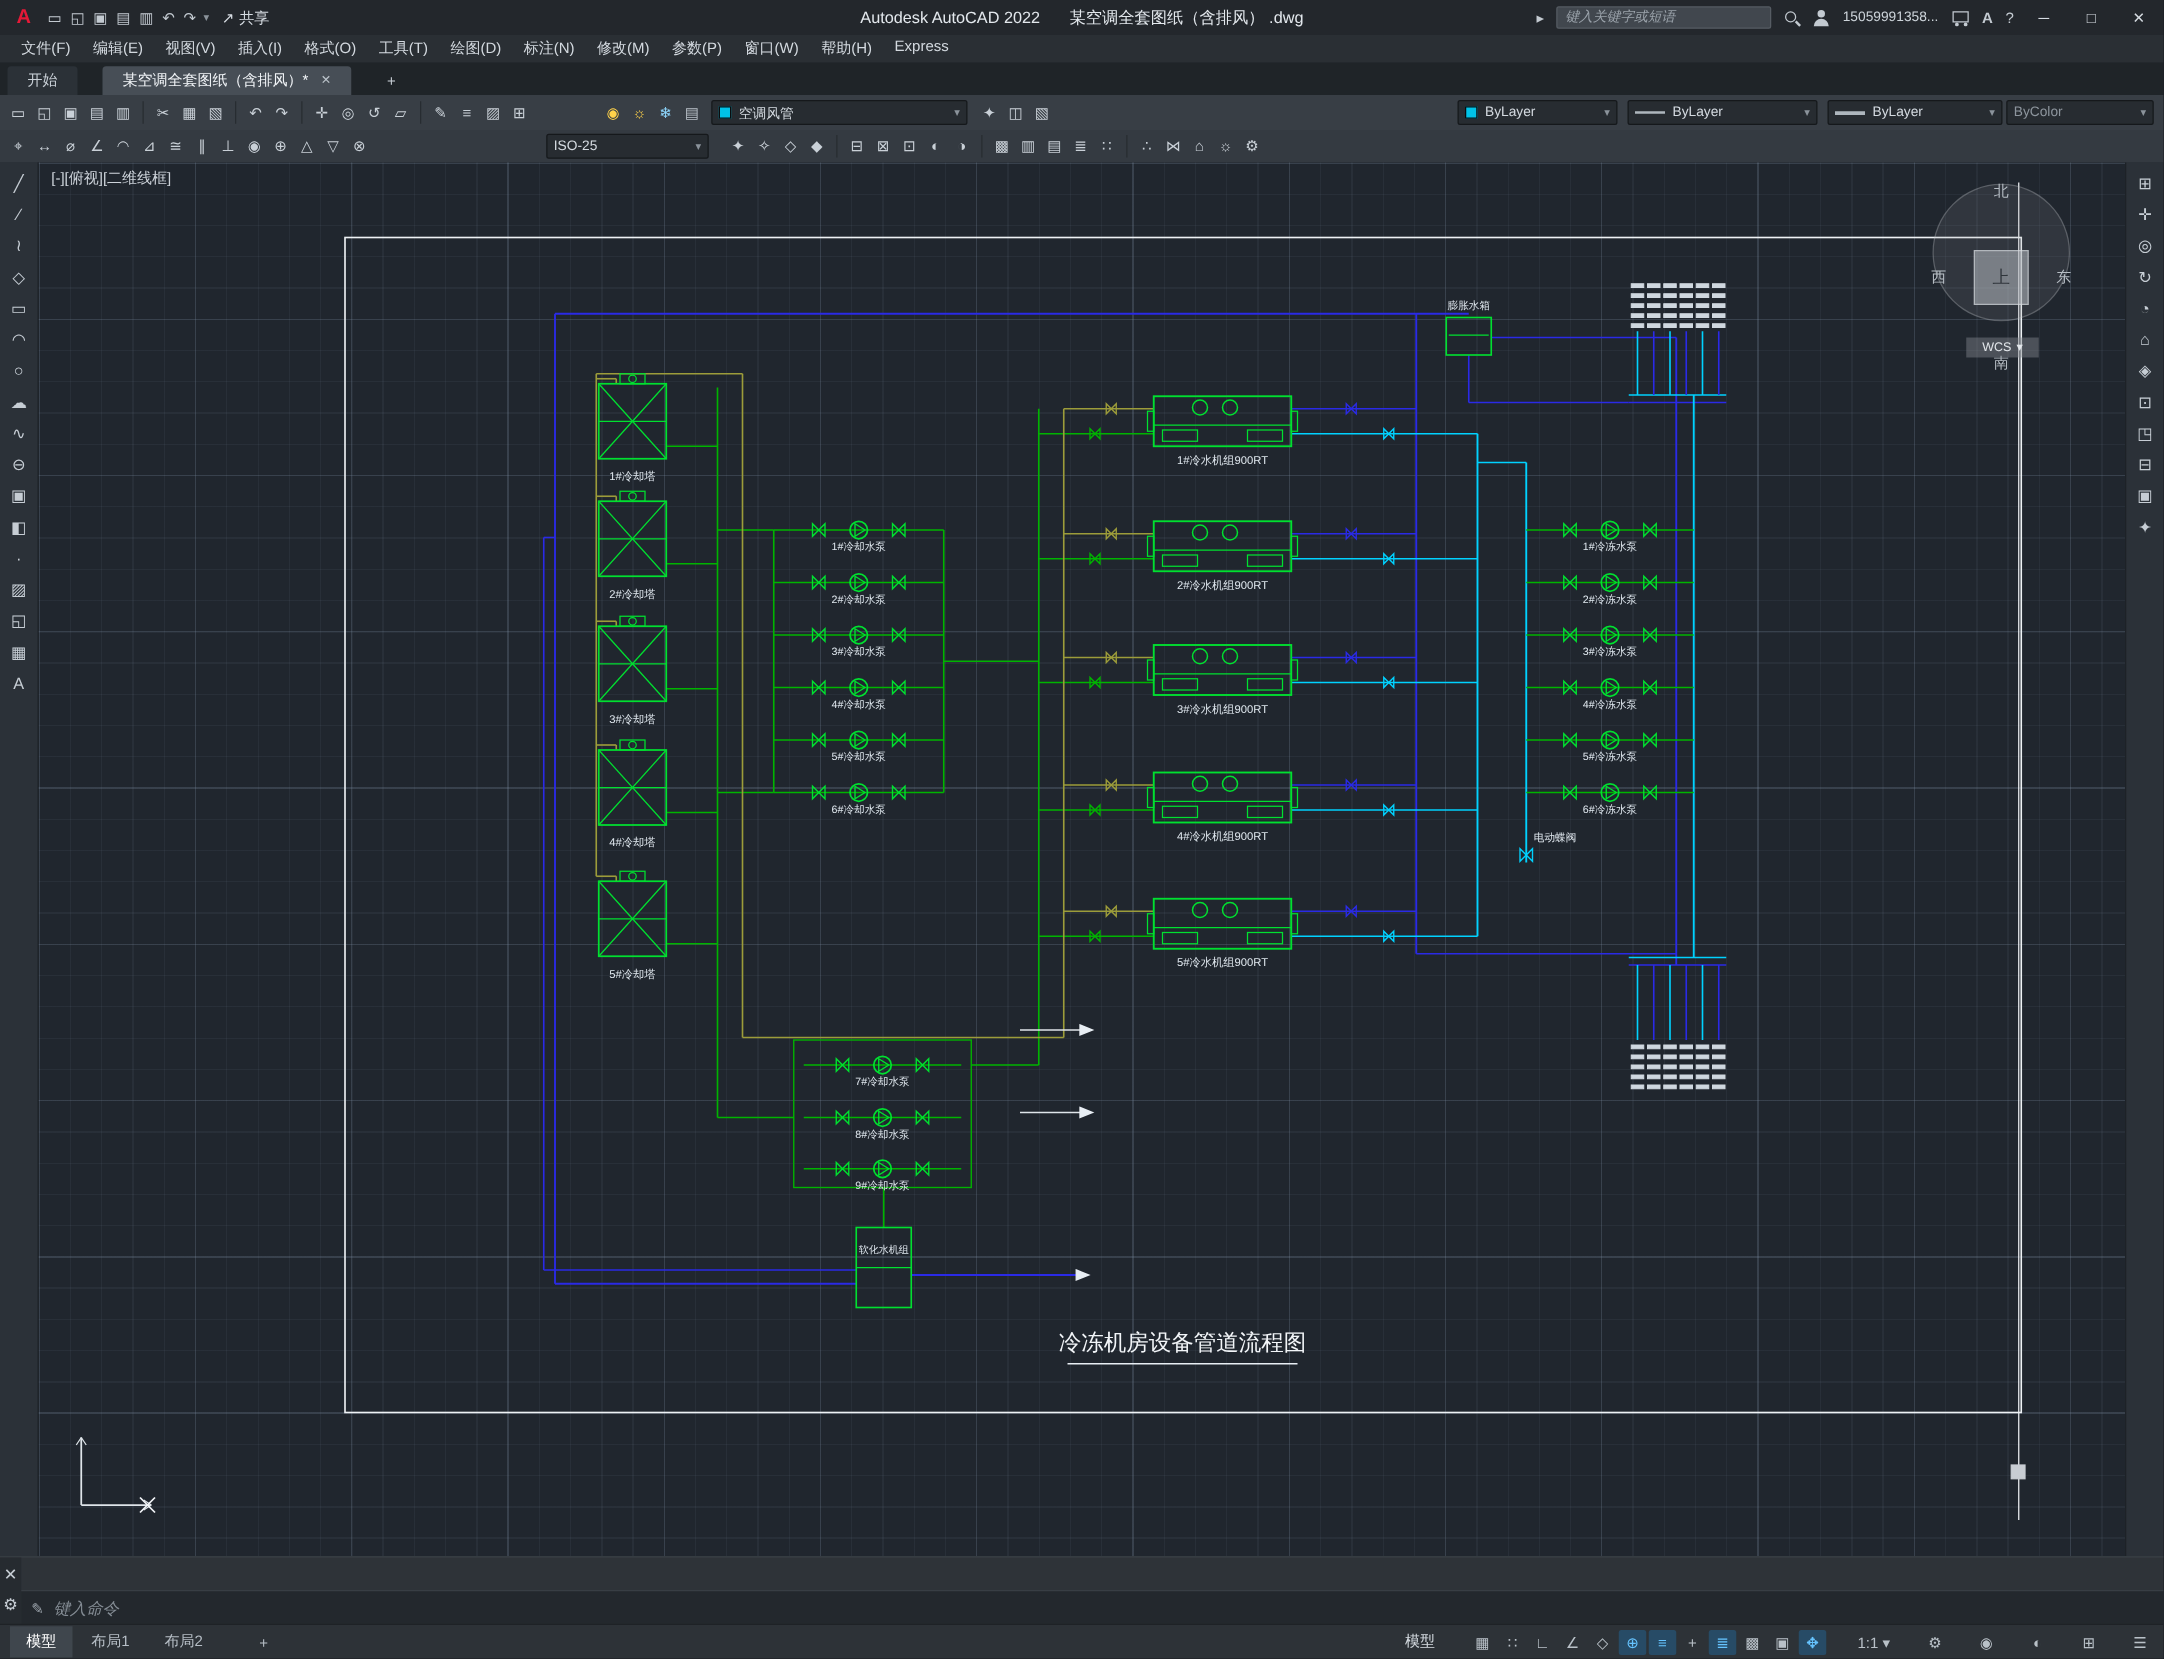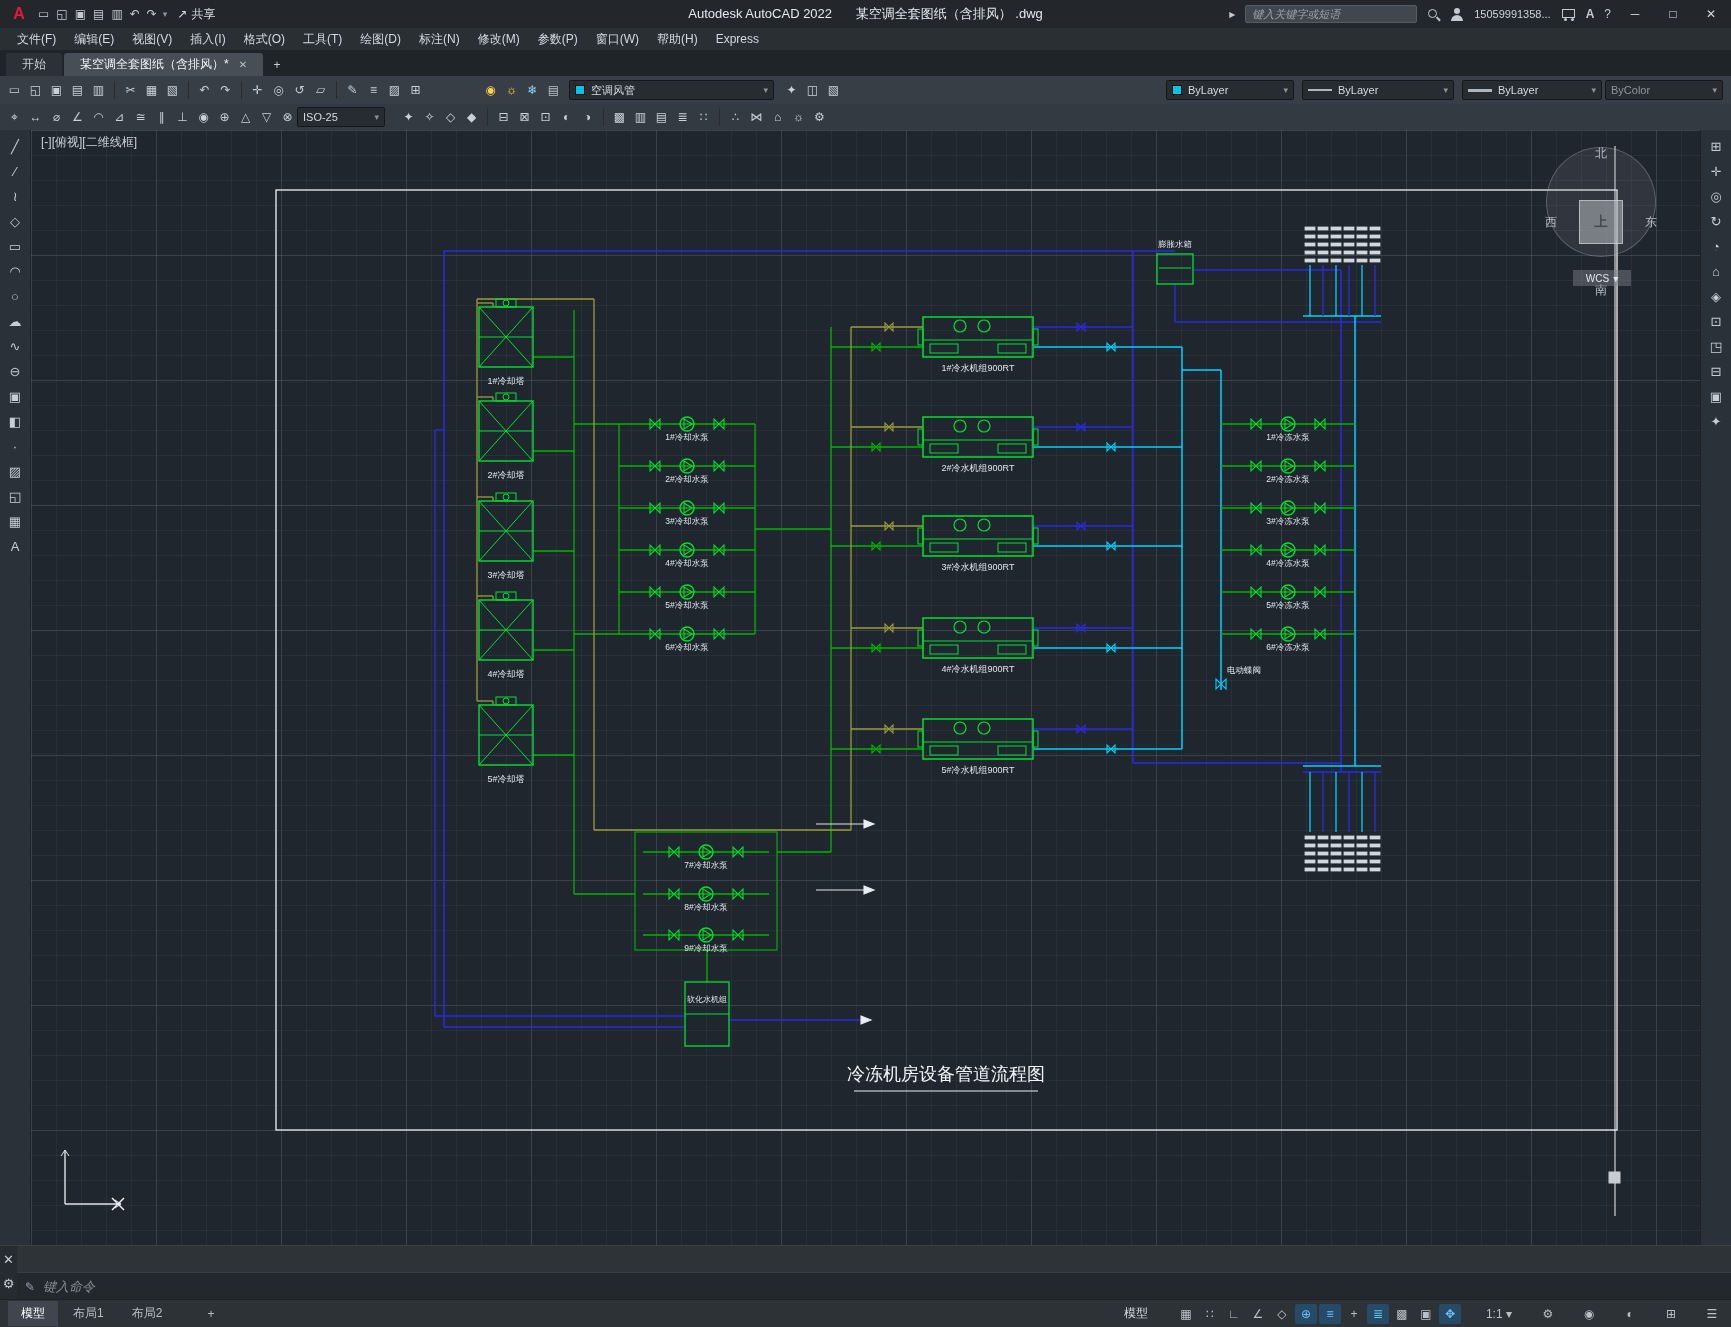--- a/index.html
+++ b/index.html
@@ -33,26 +33,26 @@
   .cart-icon{position:relative;width:15px;height:13px;display:inline-block;cursor:pointer;}
   .cart-icon::before{content:"";position:absolute;left:1px;top:1px;width:11px;height:7px;border:1.3px solid #c3cad1;}
   .cart-icon::after{content:"";position:absolute;left:3px;bottom:0;width:3px;height:3px;border-radius:50%;
           background:#c3cad1;box-shadow:7px 0 0 #c3cad1;}
   .uname{font-size:11px;color:#cdd4da;}
   .tbi{color:#c3cad1;cursor:pointer;}
   .winbtn{width:28px;text-align:center;color:#d6dce2;font-size:12px;cursor:pointer;}
 
   
   .menubar{position:absolute;top:28px;left:0;right:0;height:22px;background:#2a2f34;
-           display:flex;align-items:center;padding-left:8px;}
+           display:flex;padding-left:8px;}
   .menu-item{padding:2px 9px;color:#d3d9df;cursor:pointer;}
 
   
   .doctabs{position:absolute;top:50px;left:0;right:0;height:26px;background:#1f2428;
-           display:flex;align-items:flex-end;padding-left:6px;gap:2px;}
+           display:flex;align-items:flex-end;padding-left:6px;gap:20px;}
   .dtab{height:23px;display:flex;align-items:center;padding:0 16px;border-radius:3px 3px 0 0;
         background:#2b3137;color:#c8cfd6;cursor:pointer;}
   .dtab.active{background:#474e56;color:#f2f5f8;}
   .dtab .x{margin-left:10px;font-size:10px;color:#b9c1c8;}
   .addtab{height:23px;width:24px;display:flex;align-items:center;justify-content:center;
         color:#c8cfd6;cursor:pointer;}
 
   
   .ribbon{position:absolute;left:0;right:0;display:flex;align-items:center;padding:0 5px;}
   .r1{top:76px;height:28px;background:#383e45;}
@@ -262,21 +262,21 @@
         <span class="ric">⊿</span>
         <span class="ric">≅</span>
         <span class="ric">∥</span>
         <span class="ric">⊥</span>
         <span class="ric">◉</span>
         <span class="ric">⊕</span>
         <span class="ric">△</span>
         <span class="ric">▽</span>
         <span class="ric">⊗</span>
       </div>
-    <div class="combo" style="width:88px;">
+    <div class="combo" style="width:130px;margin-left:140px;">
       <span class="cv">ISO-25</span>
       <span class="caret">▾</span>
     </div>
     <div class="ricons" id="r2right" style="margin-left:14px;">
         <span class="ric">✦</span>
         <span class="ric">✧</span>
         <span class="ric">◇</span>
         <span class="ric">◆</span>
         <span class="rsep"></span>
         <span class="ric">⊟</span>

